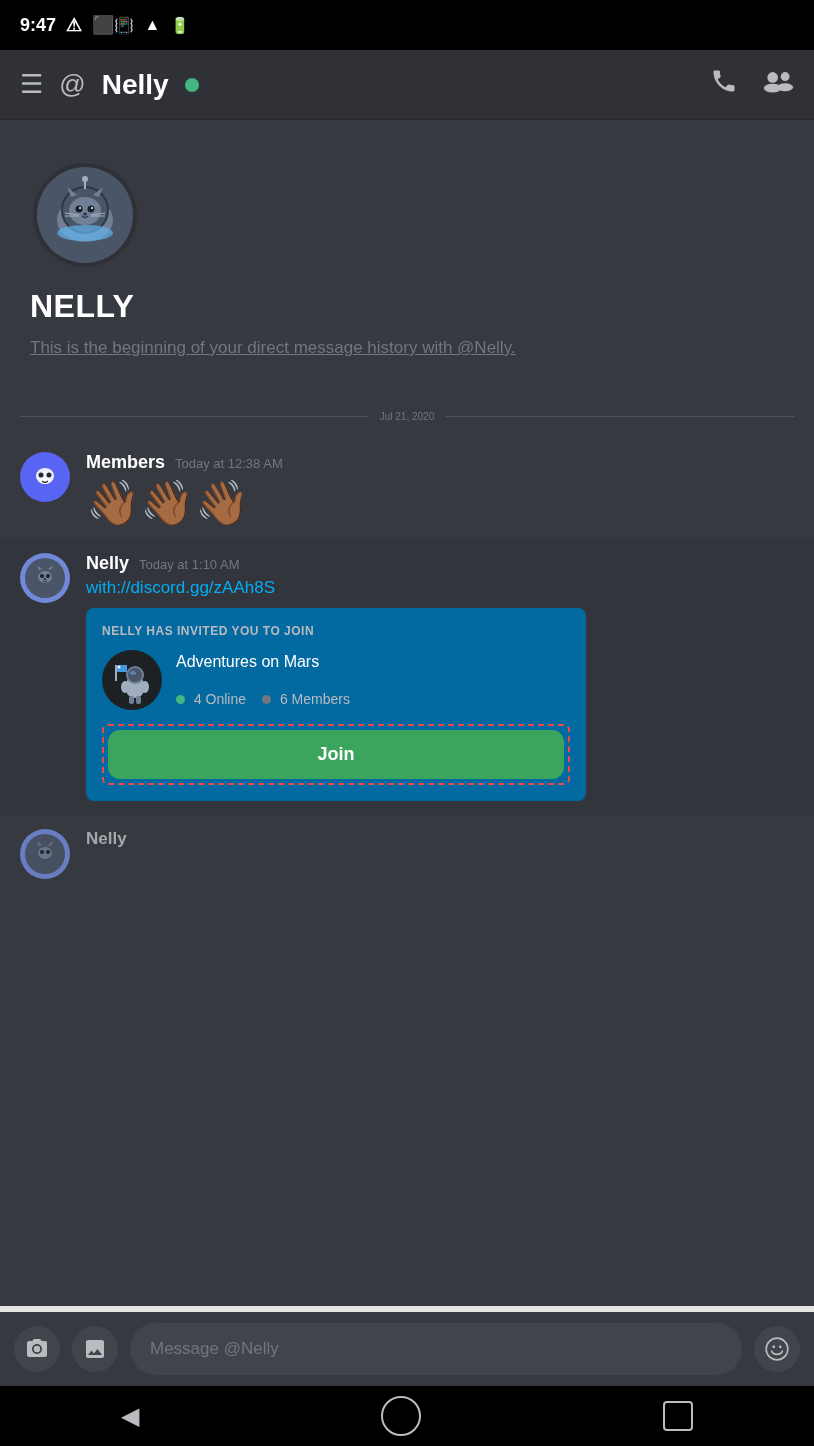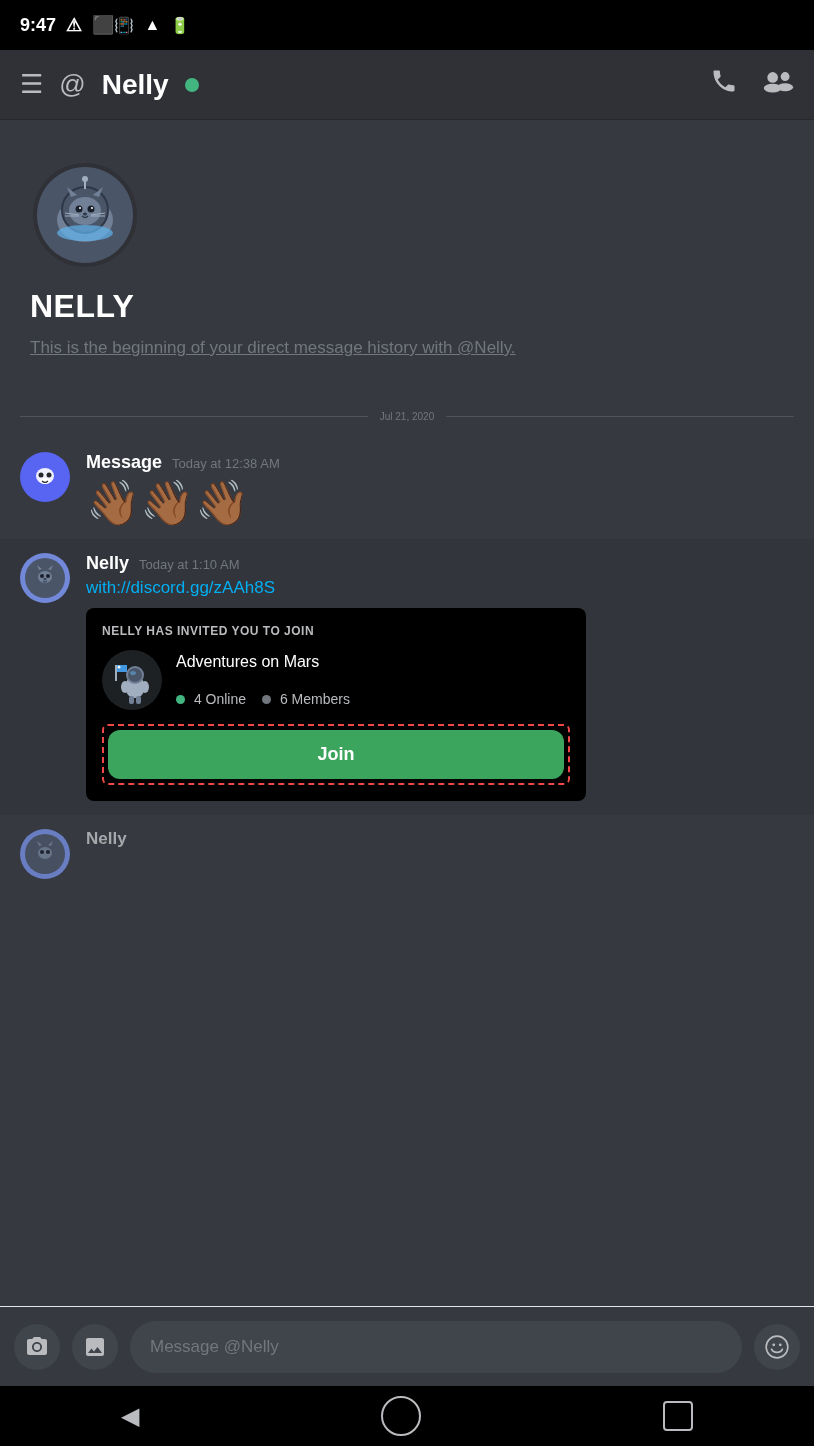--- a/index.html
+++ b/index.html
@@ -147,21 +147,21 @@
 
     
     .message-highlighted {
       background: #32353b;
       margin: 0 -20px;
       padding: 14px 20px;
     }
 
     
     .invite-card {
-      background: #000000;
+      background: #0369a1;
       border-radius: 8px;
       padding: 16px;
       margin-top: 10px;
       max-width: 500px;
     }
     .invite-label {
       font-size: 12px;
       font-weight: 700;
       color: #b9bbbe;
       text-transform: uppercase;
@@ -251,21 +251,21 @@
     }
 
     
     .input-bar {
       background: #36393f;
       height: 80px;
       display: flex;
       align-items: center;
       padding: 0 14px;
       gap: 12px;
-      border-top: 1px solid #e5e5e5;
+      border-top: 6px solid #e5e5e5;
     }
     .input-icon-btn {
       width: 46px;
       height: 46px;
       border-radius: 50%;
       background: #40444b;
       display: flex;
       align-items: center;
       justify-content: center;
       cursor: pointer;
@@ -450,21 +450,21 @@
         <circle cx="17" cy="17" r="17" fill="#5865f2"></circle>
         <ellipse cx="17" cy="16" rx="9" ry="8" fill="#fff" opacity="0.9"></ellipse>
         <circle cx="13" cy="15" r="2.5" fill="#23272a"></circle>
         <circle cx="21" cy="15" r="2.5" fill="#23272a"></circle>
         <ellipse cx="17" cy="21" rx="5" ry="3" fill="#fff" opacity="0.9"></ellipse>
         <path d="M14 21 Q17 24 20 21" stroke="#23272a" stroke-width="1.2" fill="none"></path>
       </svg>
     </div>
     <div class="message-content">
       <div class="message-header">
-        <span class="message-author">Message</span>
+        <span class="message-author">Members</span>
         <span class="message-time">Today at 12:38 AM</span>
       </div>
       <div class="message-emoji">👋🏾👋🏾👋🏾</div>
     </div>
   </div>
 
   <div class="message message-highlighted">
     <div class="small-cat-avatar">
       <svg width="40" height="40" viewBox="0 0 40 40" xmlns="http://www.w3.org/2000/svg">
         <circle cx="20" cy="20" r="20" fill="#4a5568"></circle>

